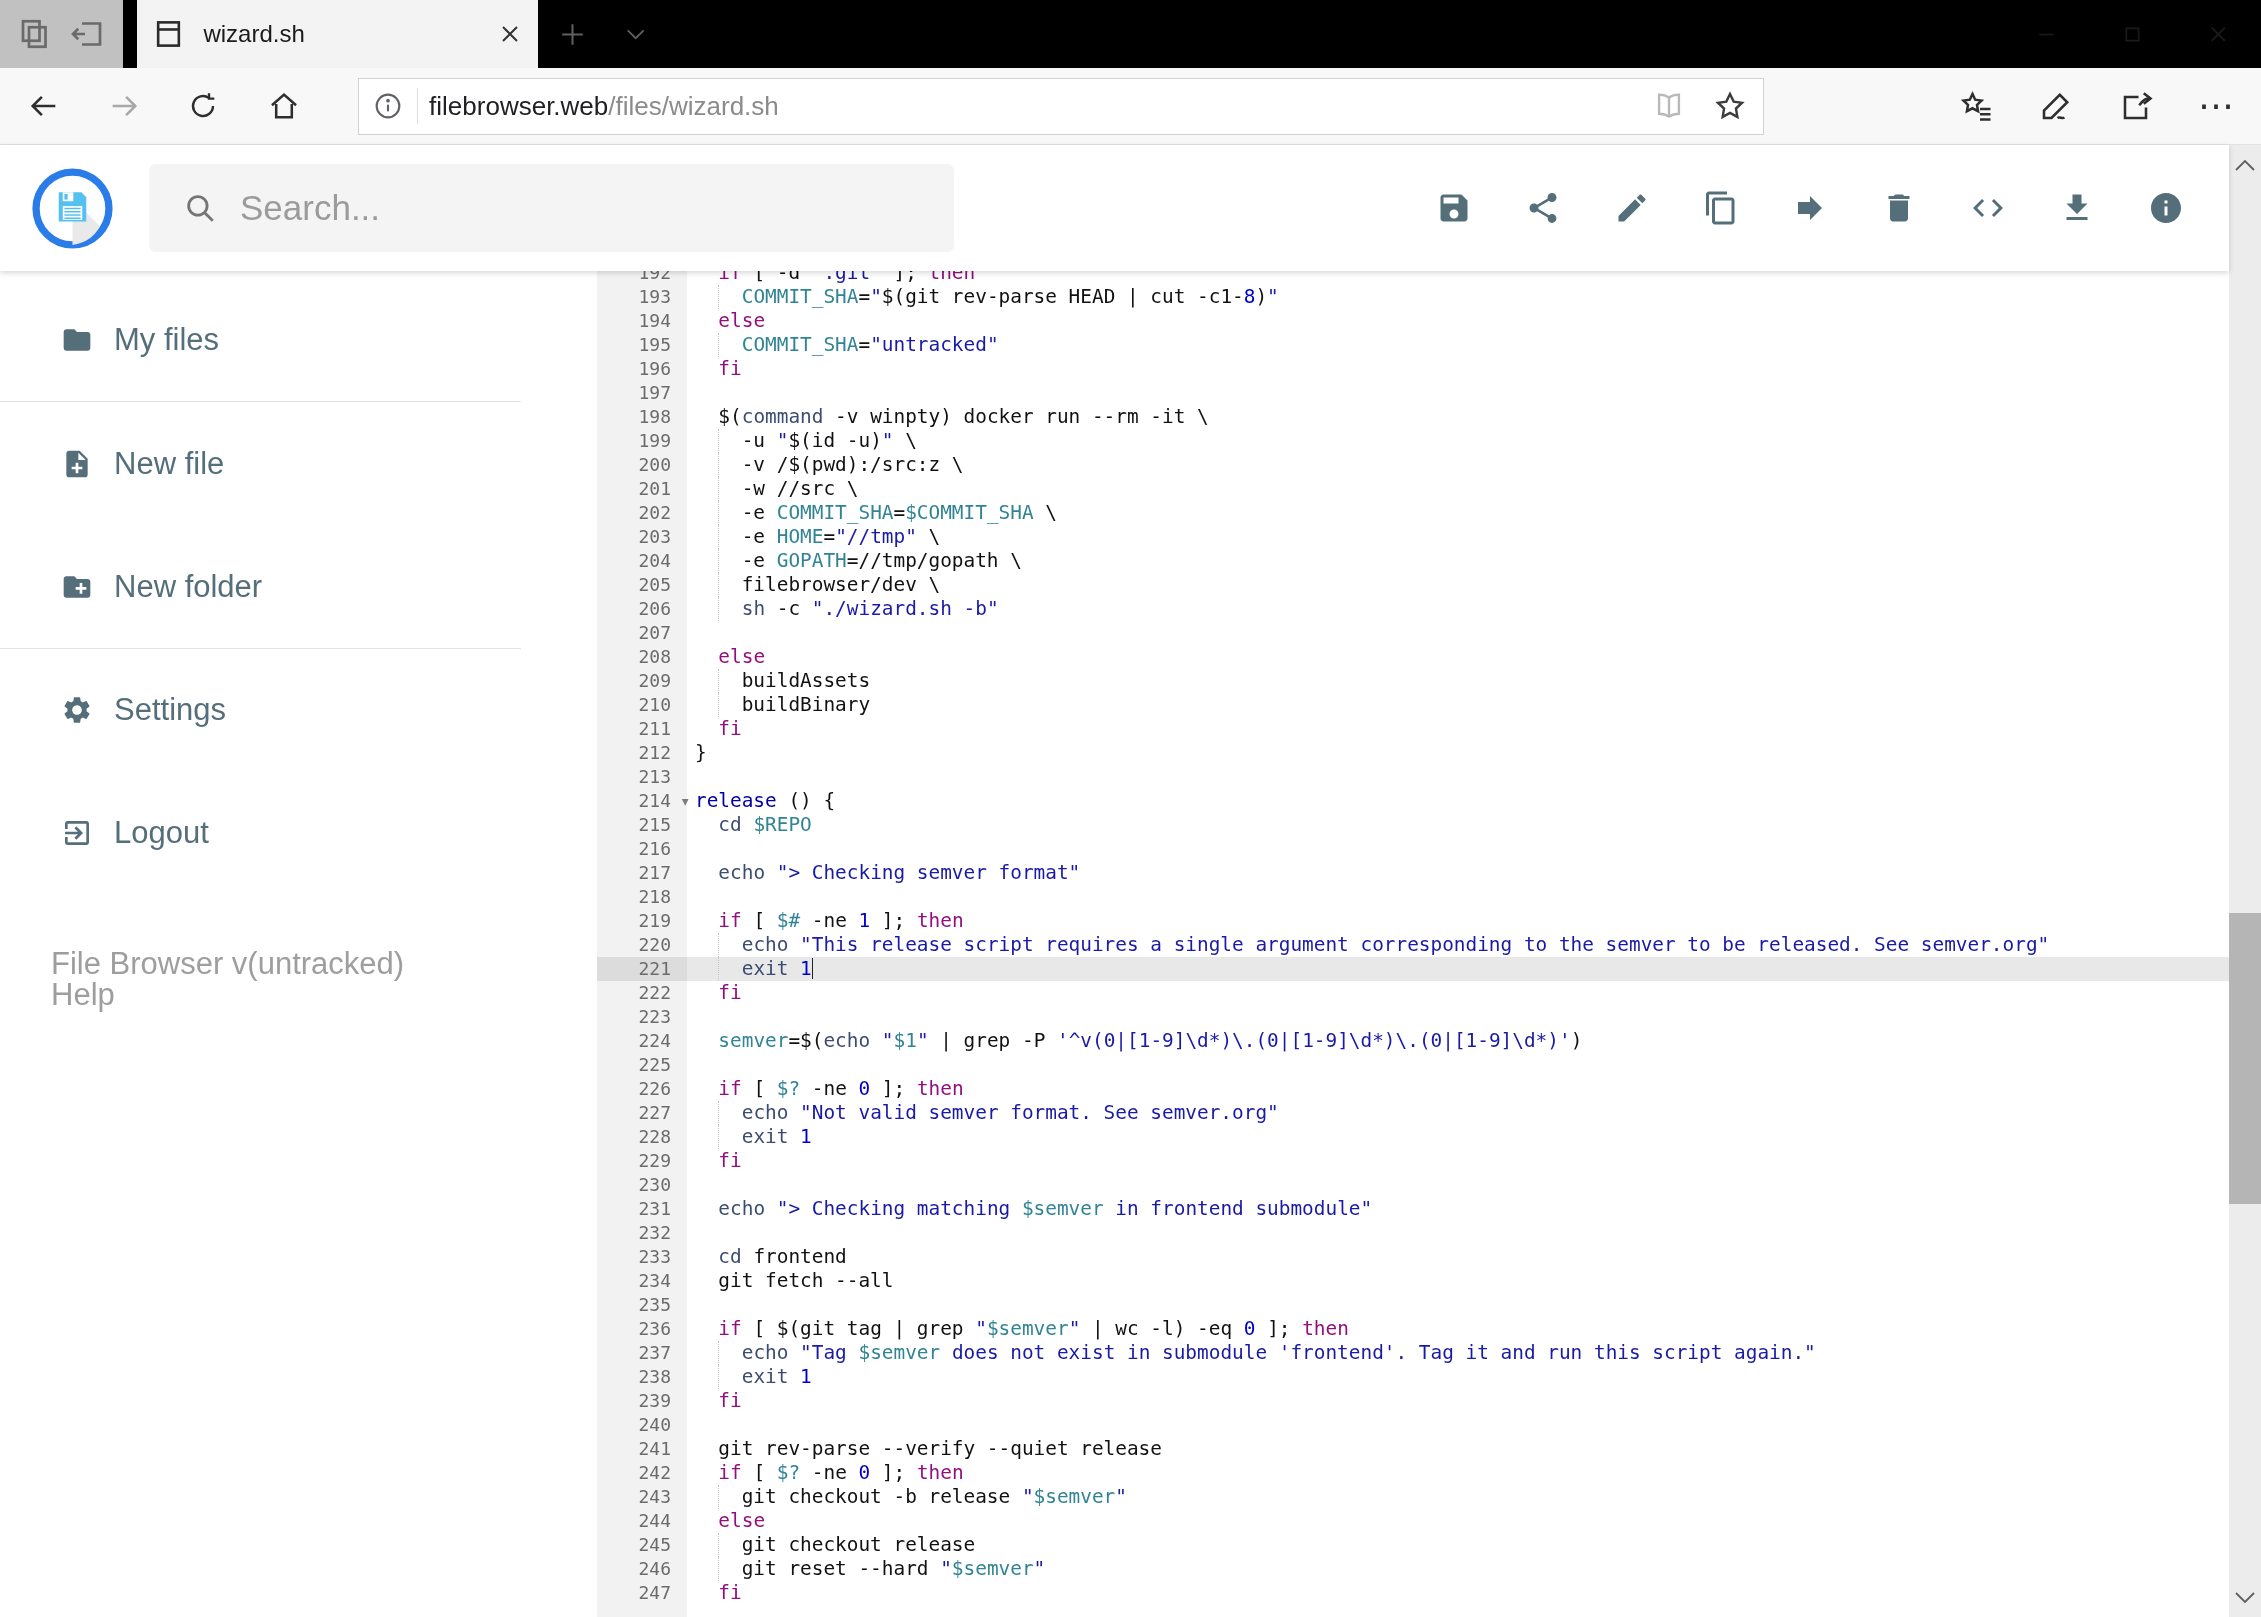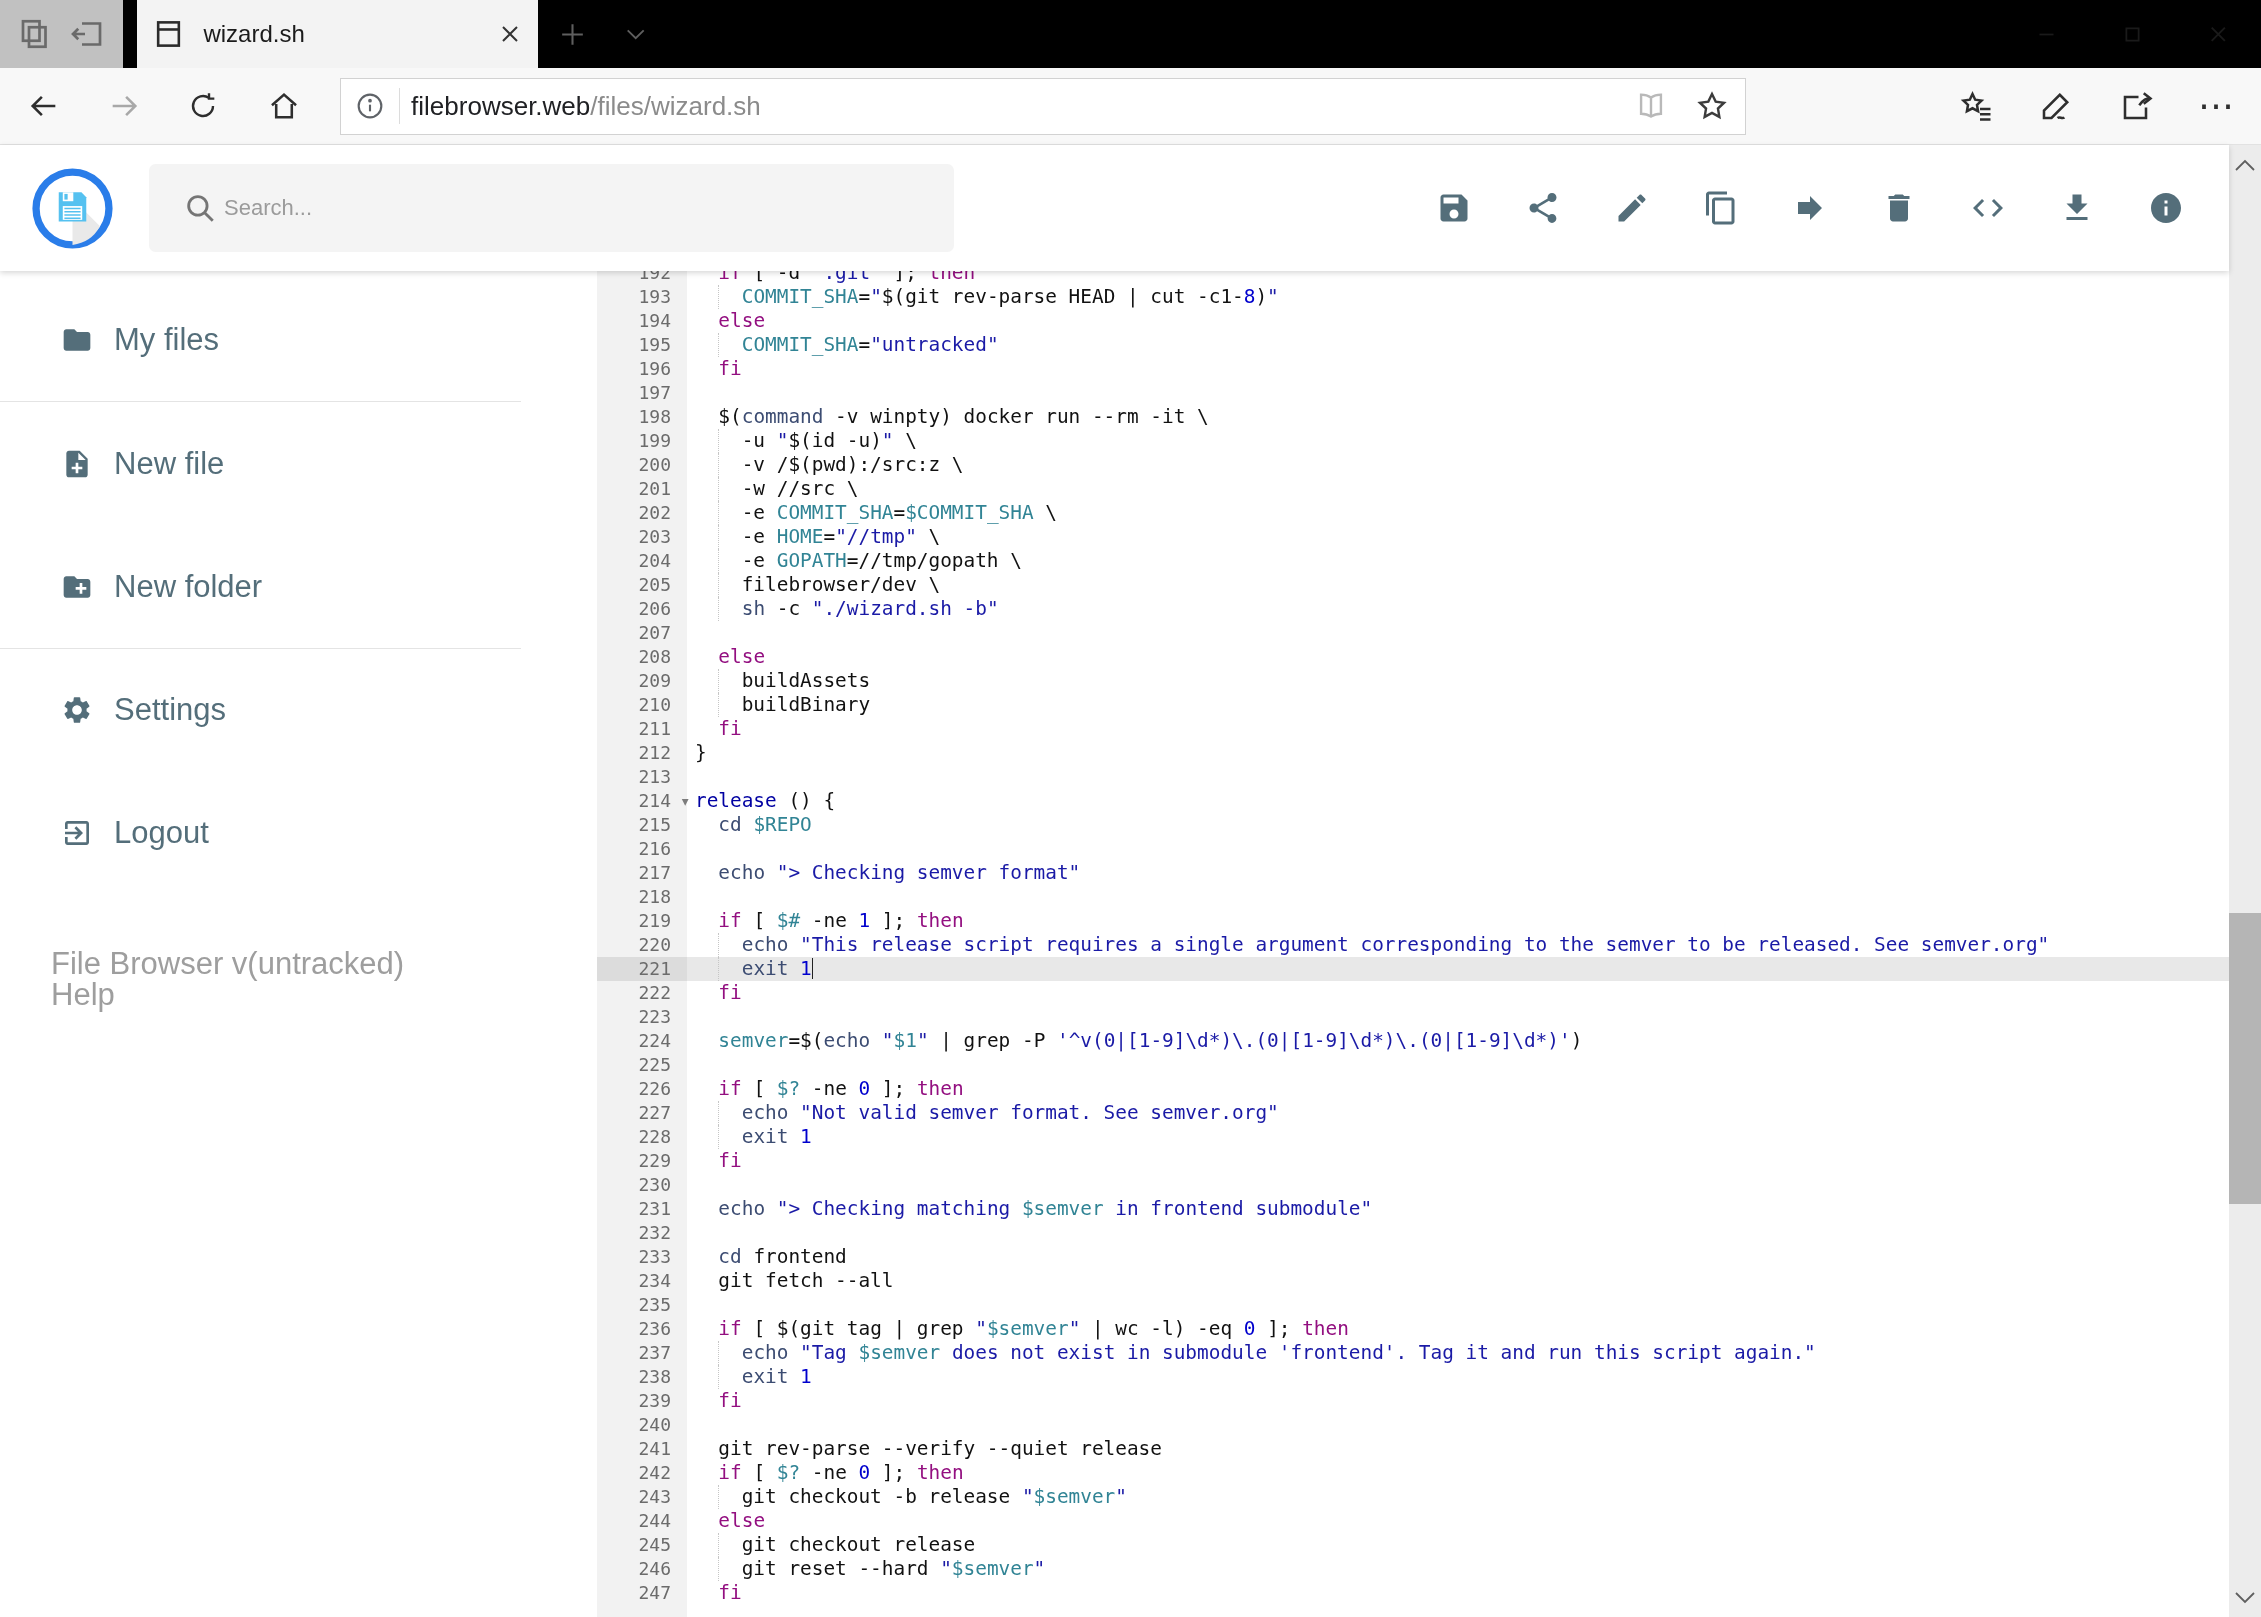--- a/index.html
+++ b/index.html
@@ -15,40 +15,40 @@
   .tab-title { flex:1; font-size:24px; color:#1b1b1b; margin-left:19.4px; white-space:nowrap; overflow:hidden; }
   .tab-close { color:#333; }
   .bar-btn { position:absolute; top:0; height:68px; width:52px; display:flex; align-items:center; justify-content:center; color:#5f5f5f; }
   .win-controls { position:absolute; right:0; top:0; height:68px; display:flex; }
   .win-btn { width:86px; height:68px; display:flex; align-items:center; justify-content:center; color:#1a1a1a; }
 
   
   .navbar { height:77px; background:#f8f8f8; border-bottom:0.8px solid #e2e2e2; position:relative; }
   .nav-ic { position:absolute; top:50%; transform:translate(-50%,-50%); color:#2e2e2e; }
   .nav-ic.disabled { color:#a8a8a8; }
-  .urlbox { position:absolute; left:340px; top:9.7px; width:1406px; height:57px; background:#fff;
+  .urlbox { position:absolute; left:358px; top:9.7px; width:1406px; height:57px; background:#fff;
             border:1.6px solid #d2d2d2; display:flex; align-items:center; }
   .url-info { margin-left:13px; color:#5f6368; display:flex; align-items:center; }
   .url-sep { width:0.8px; height:36px; background:#dcdcdc; margin:0 11.3px 0 13px; }
   .url-text { font-size:26px; color:#202124; white-space:nowrap; }
   .url-text .grey { color:#8b8b8b; }
   .url-right { margin-left:auto; display:flex; align-items:center; gap:27.4px; padding-right:16px; }
 
   
   .page-body { display:flex; height:1473px; }
   .content-col { width:2229px; display:flex; flex-direction:column; }
 
   
   .app-header { height:126px; background:#fff; position:relative; box-shadow:0 2.4px 5.7px rgba(0,0,0,.16); z-index:5; }
   .logo { position:absolute; left:31.5px; top:22.6px; width:81px; height:81px; }
   .search { position:absolute; left:149px; top:19.4px; width:805px; height:88px; background:#f4f4f4;
             border-radius:6.5px; display:flex; align-items:center; padding-left:34px; }
   .search svg { flex:none; }
   .search input { border:none; outline:none; background:transparent; font-family:"Liberation Sans",sans-serif;
-                  font-size:22px; color:#444; margin-left:7px; width:646px; }
+                  font-size:35px; color:#444; margin-left:23px; width:646px; }
   .search input::placeholder { color:#9b9b9b; }
   .toolbar { position:absolute; right:45px; top:0; height:100%; display:flex; align-items:center; gap:52px; }
   .tool-btn { width:37px; height:37px; display:flex; align-items:center; justify-content:center;
               background:none; border:none; color:#546e7a; cursor:pointer; padding:0; }
 
   
   .main { display:flex; height:1347px; }
   .sidebar { width:597px; position:relative; background:#fff; padding-top:7.3px; }
   .side-item { height:123px; display:flex; align-items:center; padding-left:61px; color:#546e7a; cursor:pointer; }
   .side-item .lbl { font-size:31px; margin-left:21px; }

